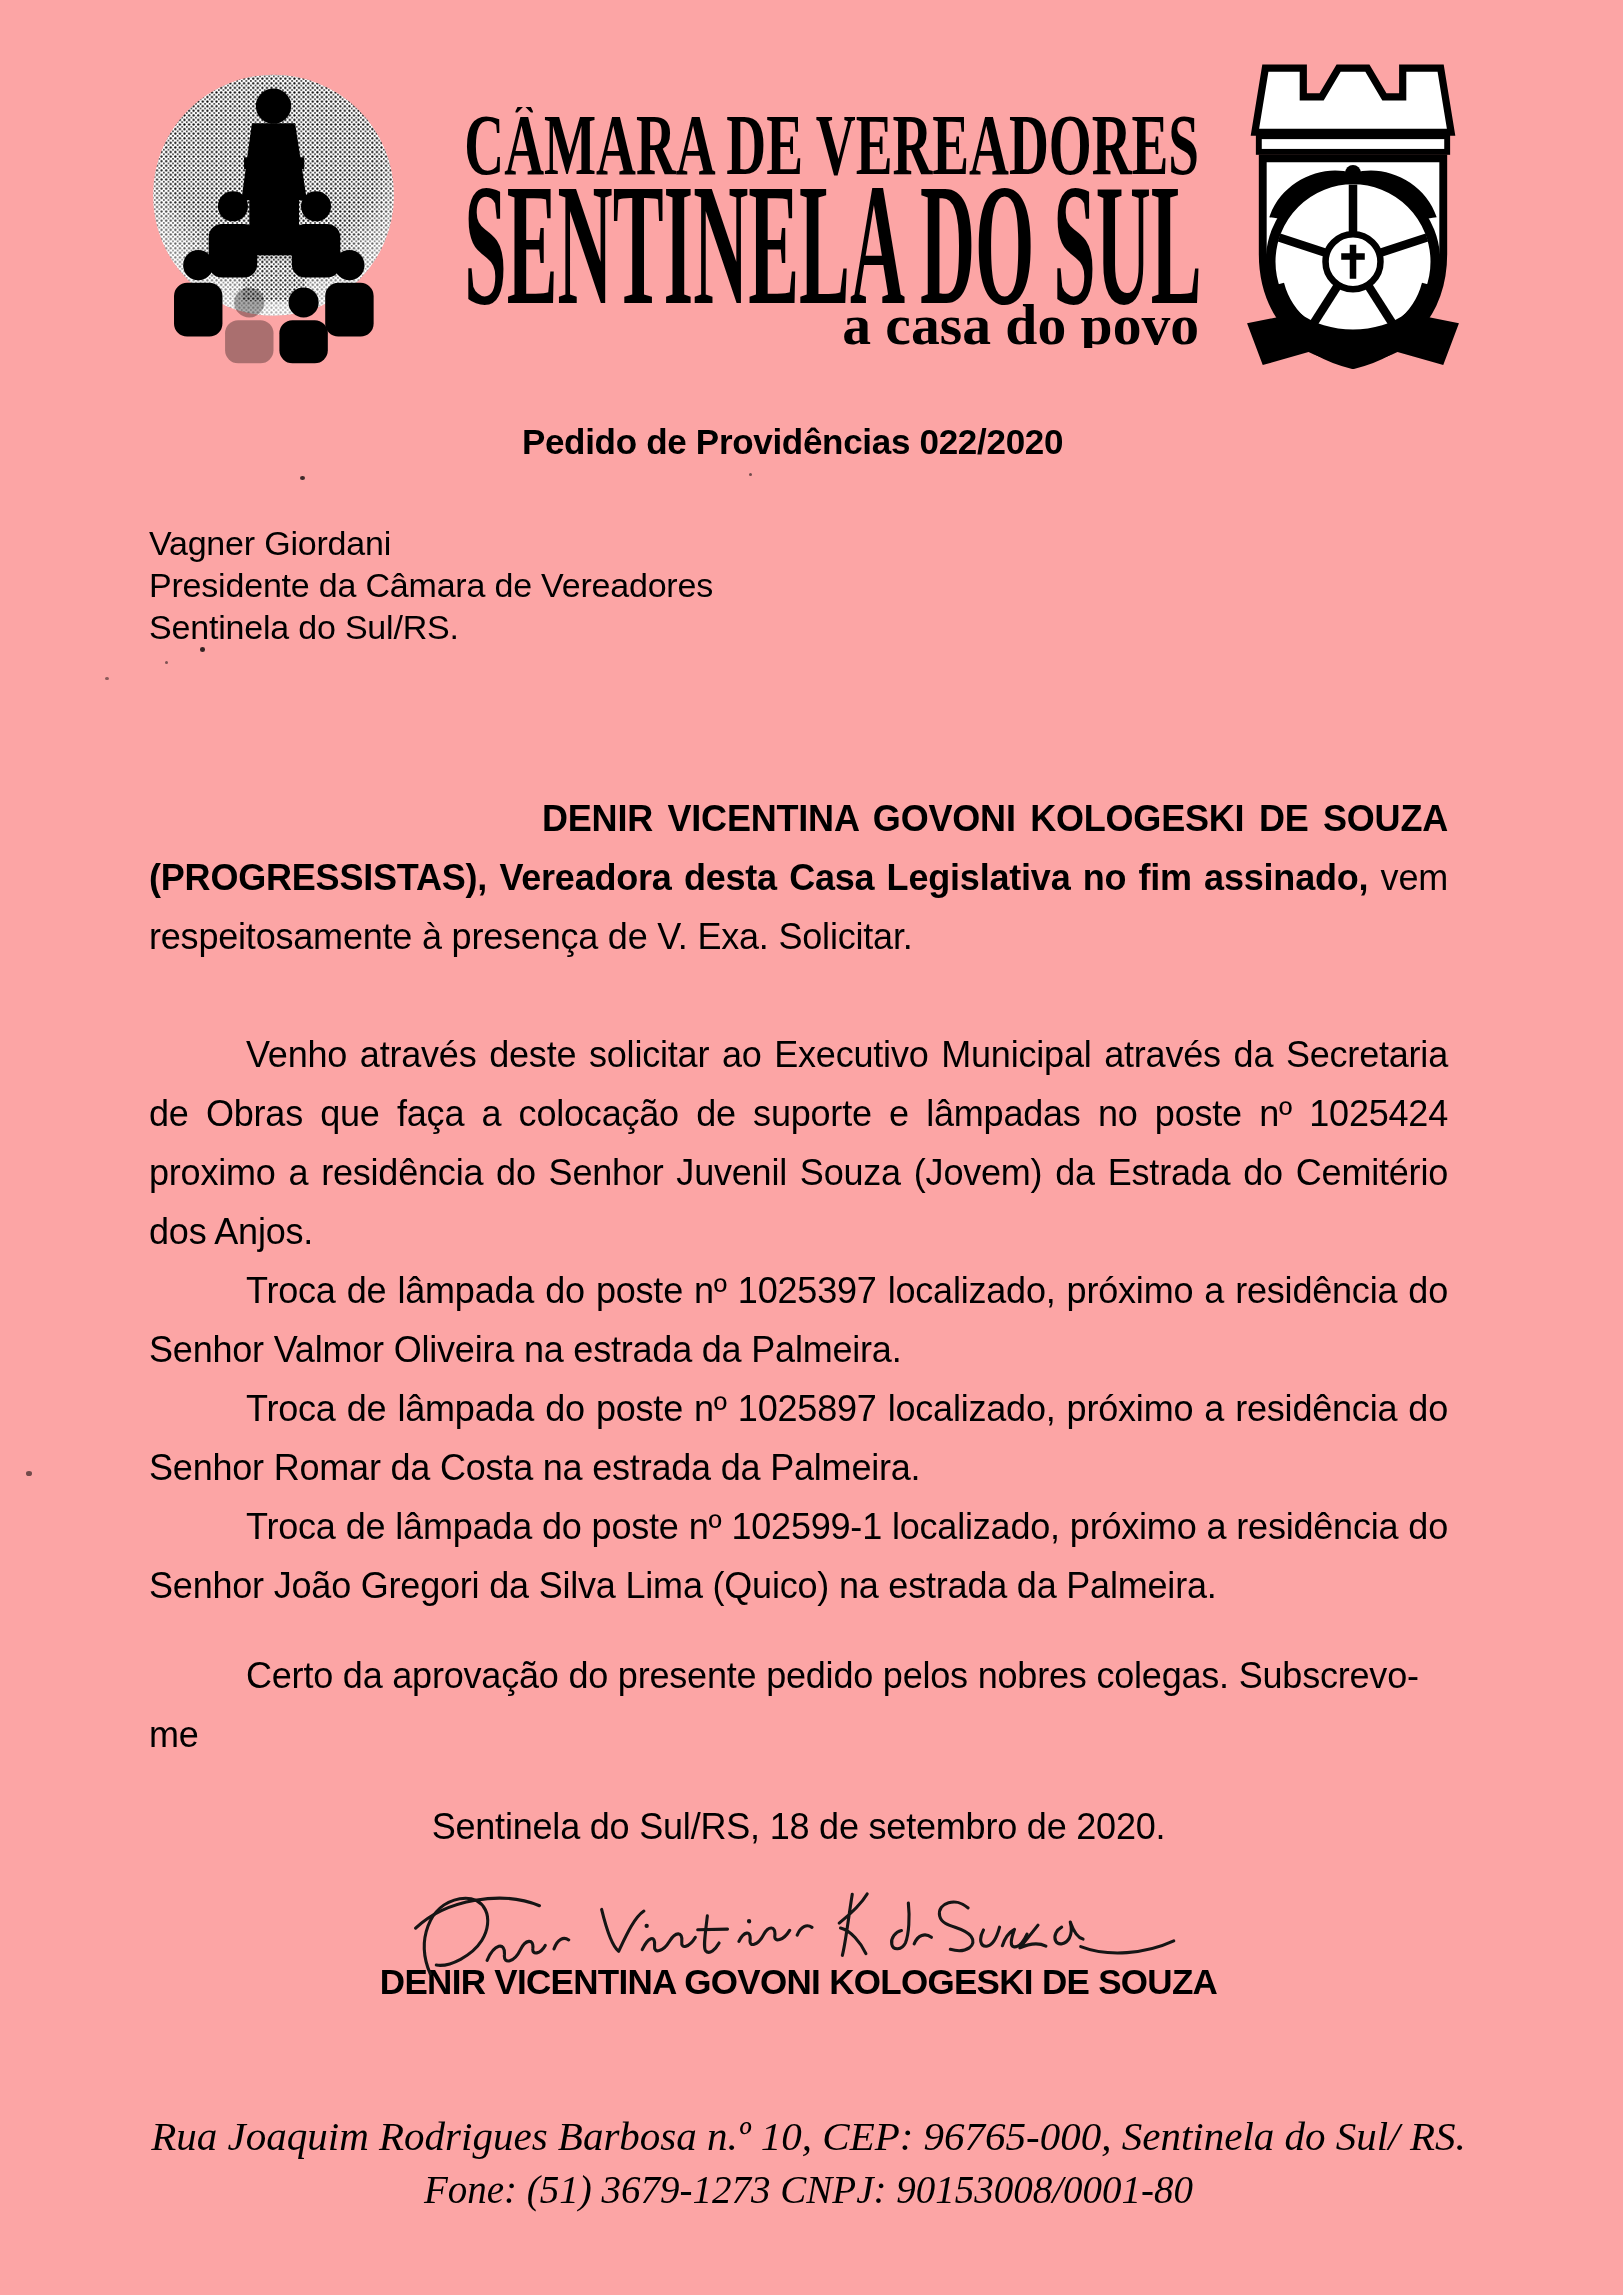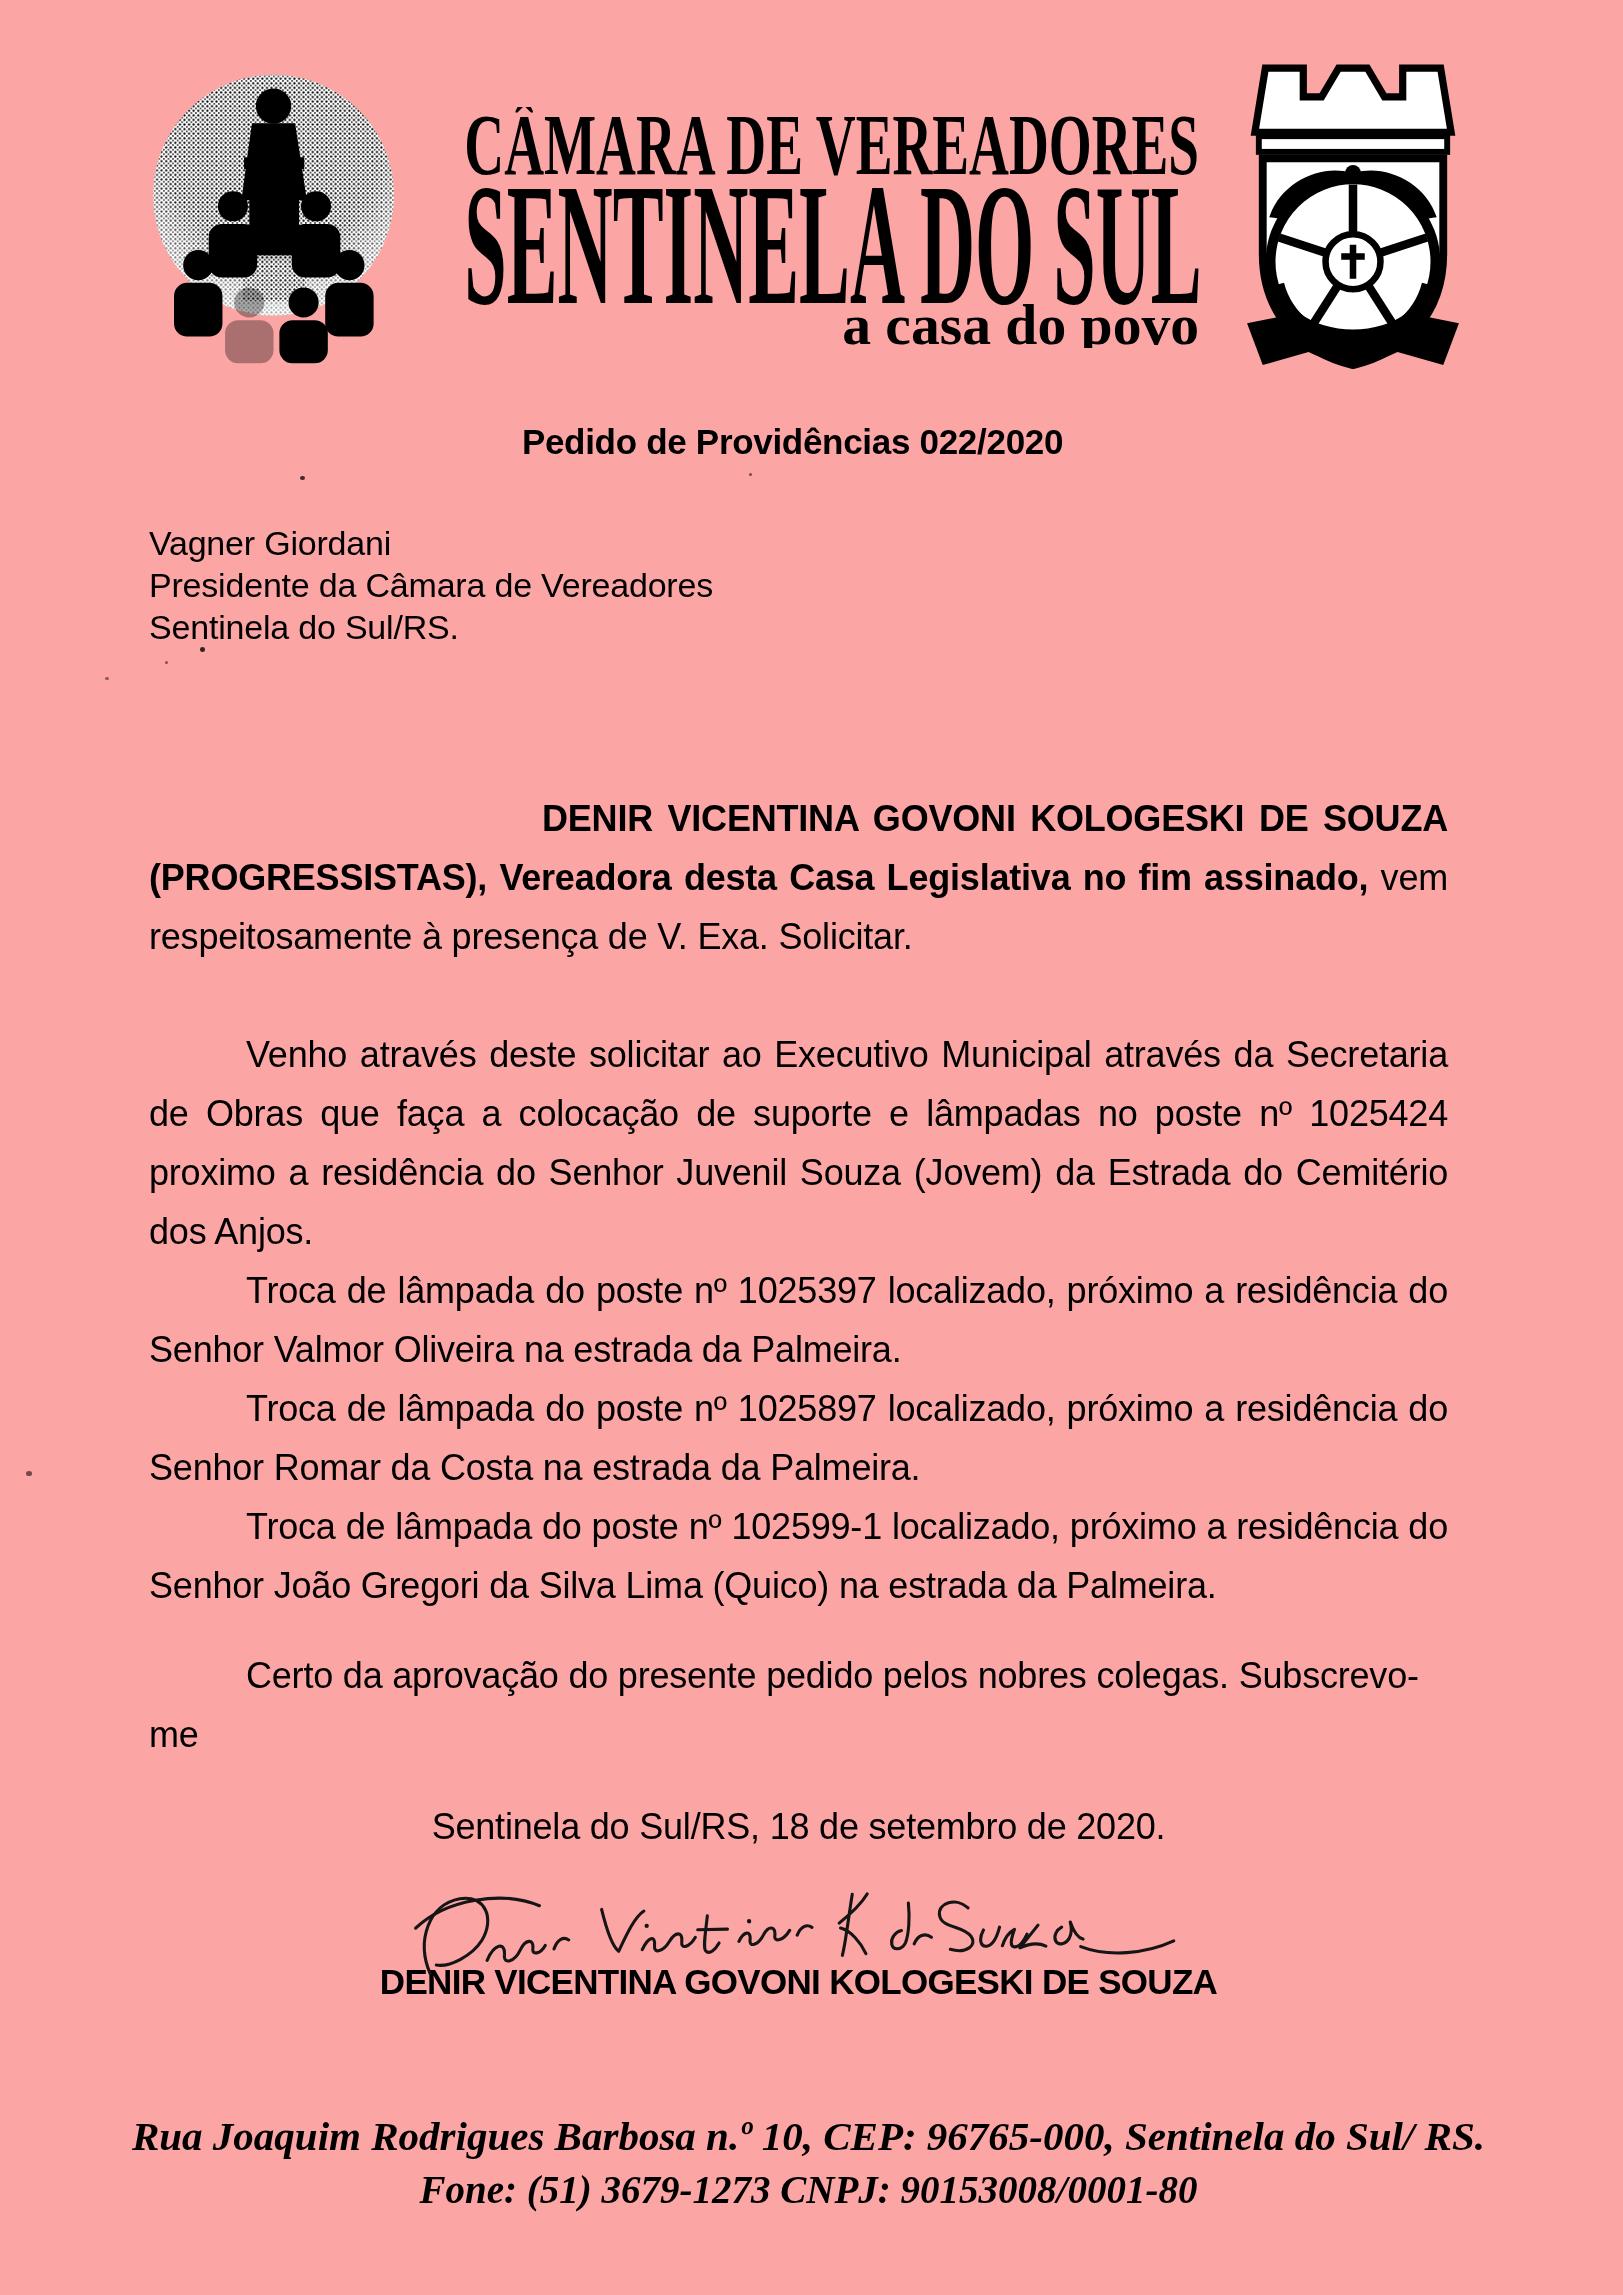--- a/index.html
+++ b/index.html
@@ -54,21 +54,21 @@
     display:block;width:818px;height:118px;margin:0 auto -30px auto;
     transform:rotate(-1.2deg);
   }
   .sig-name{font-size:35px;font-weight:bold;line-height:41px;letter-spacing:-0.7px;}
   .sig-role{font-size:31px;line-height:39px;}
   
   .footer{
     position:absolute;left:79px;right:85px;top:2109px;
     text-align:center;
     font-family:"Liberation Serif","DejaVu Serif",serif;
-    font-style:italic;font-weight:bold;
+    font-style:italic;font-weight:normal;
   }
   .footer-line1{font-size:41px;line-height:55px;}
   .footer-line2{font-size:39px;line-height:52px;}
   
   .artifact{position:absolute;background:#000;border-radius:50%;}
   .a1{left:300px;top:476px;width:4.6px;height:3.9px;opacity:.75;}
   .a2{left:749px;top:473px;width:3.3px;height:3.3px;opacity:.55;}
   .a3{left:200px;top:647px;width:5.2px;height:4.6px;opacity:.8;}
   .a4{left:165px;top:661px;width:3.3px;height:3.3px;opacity:.5;}
   .a5{left:105px;top:677px;width:3.9px;height:3.3px;opacity:.45;}

